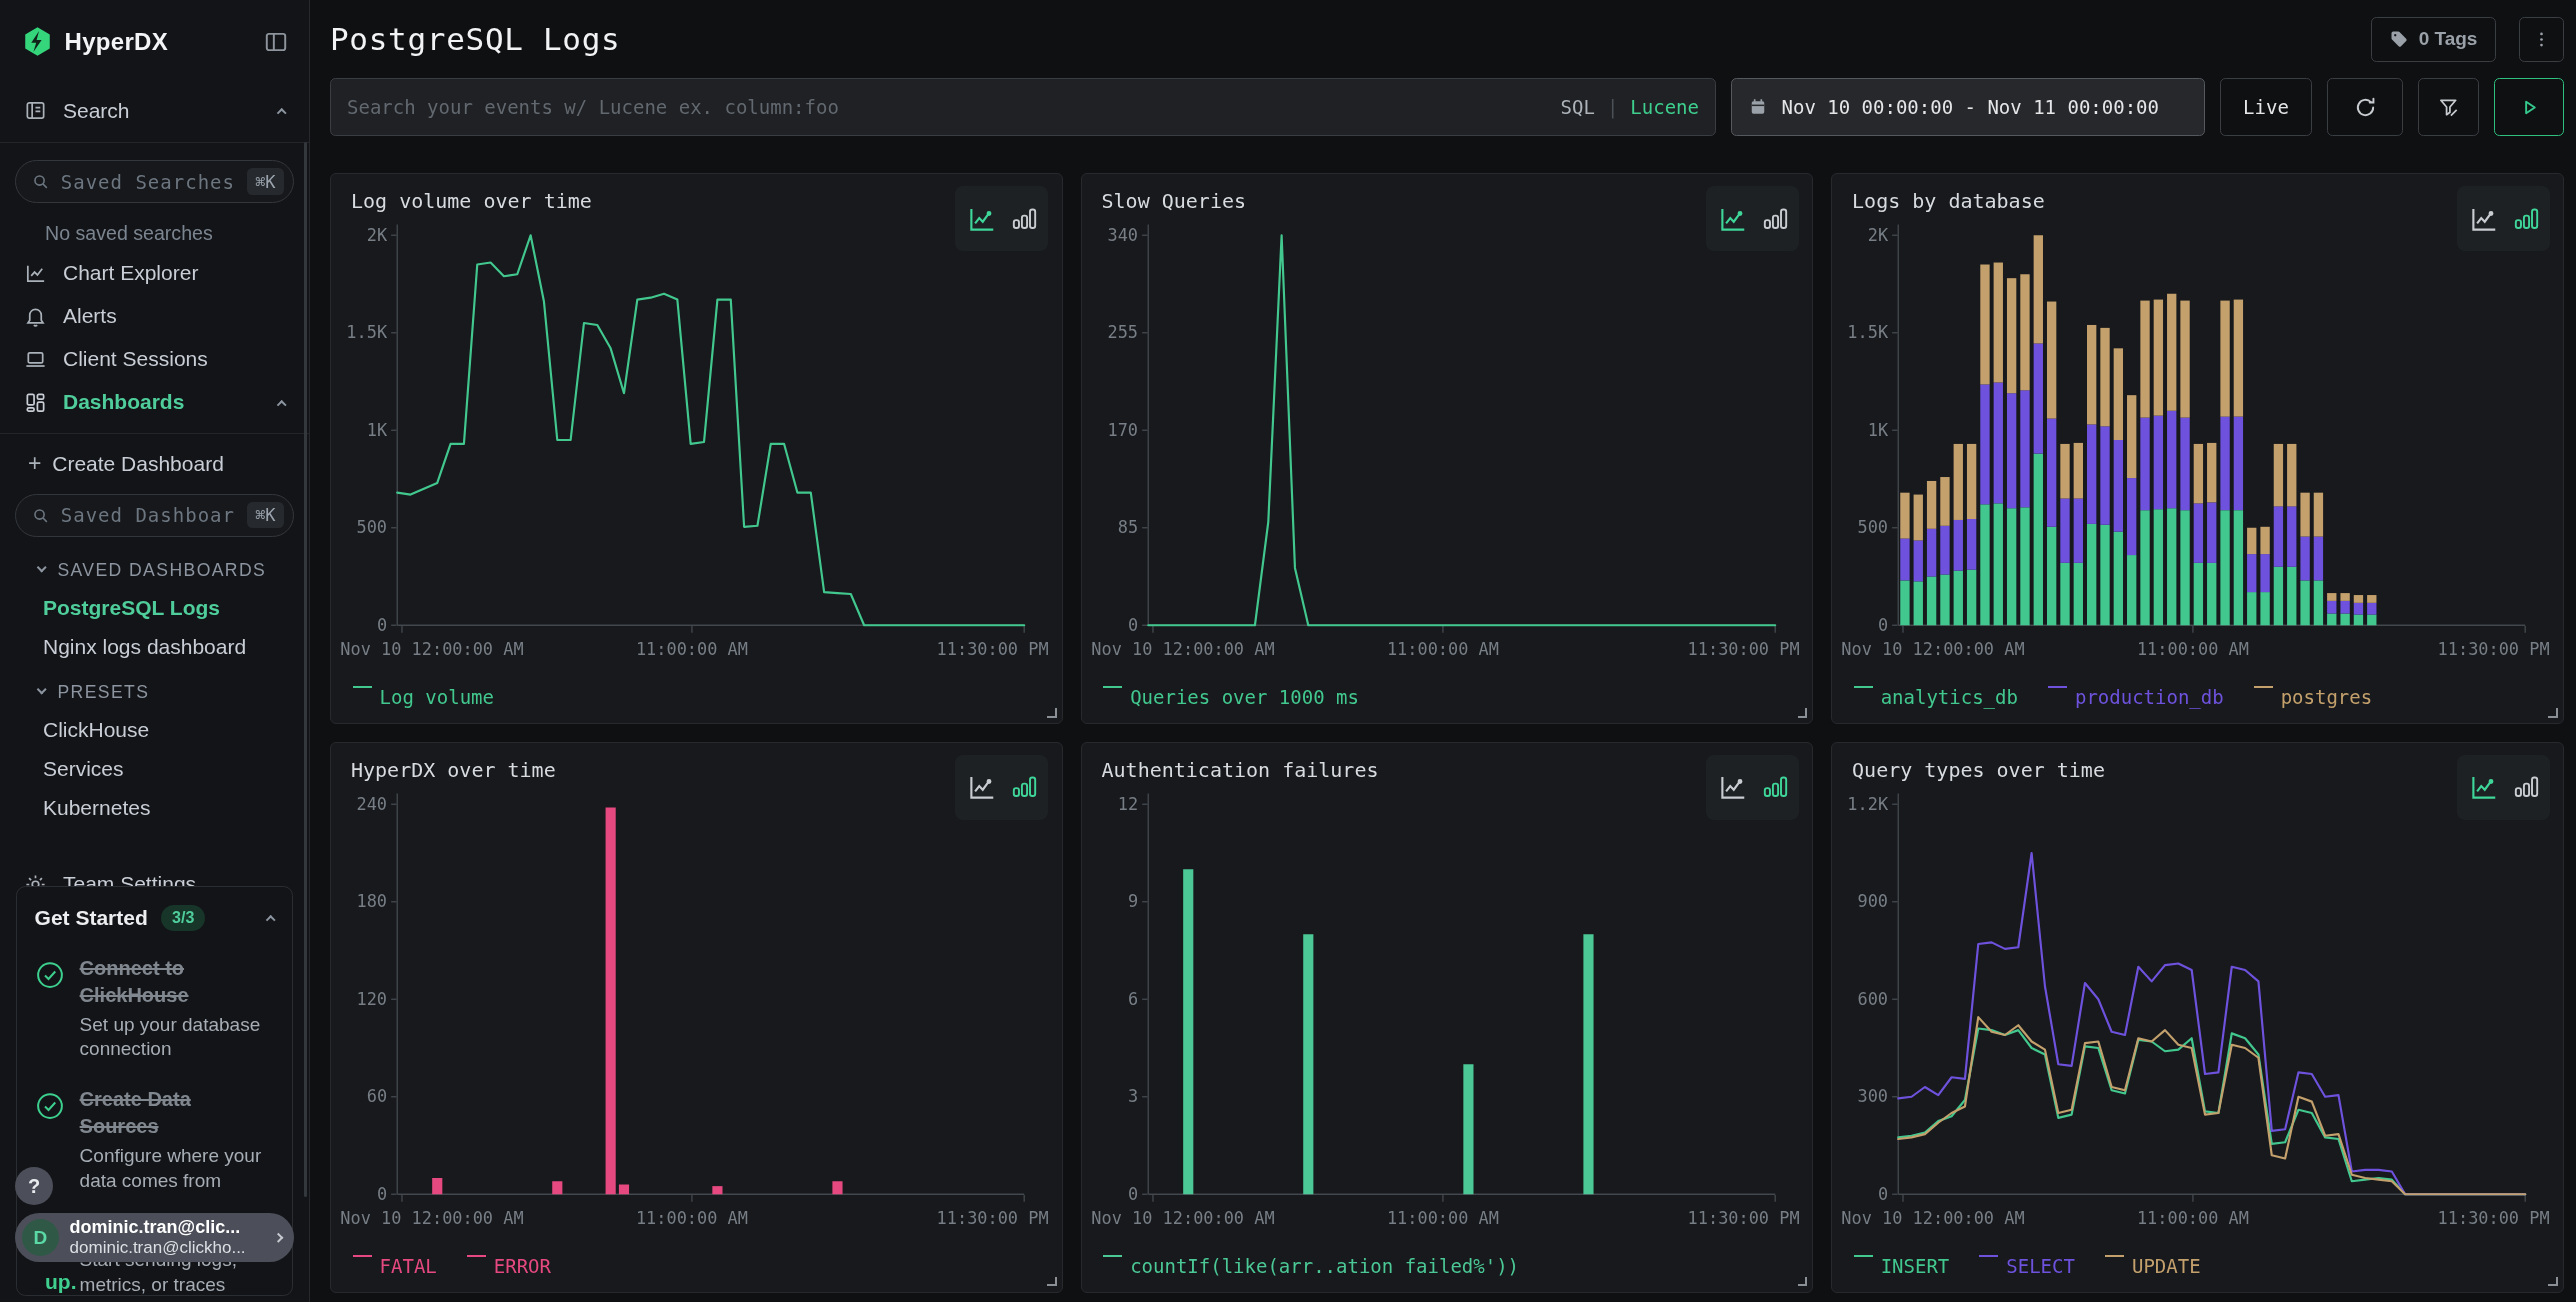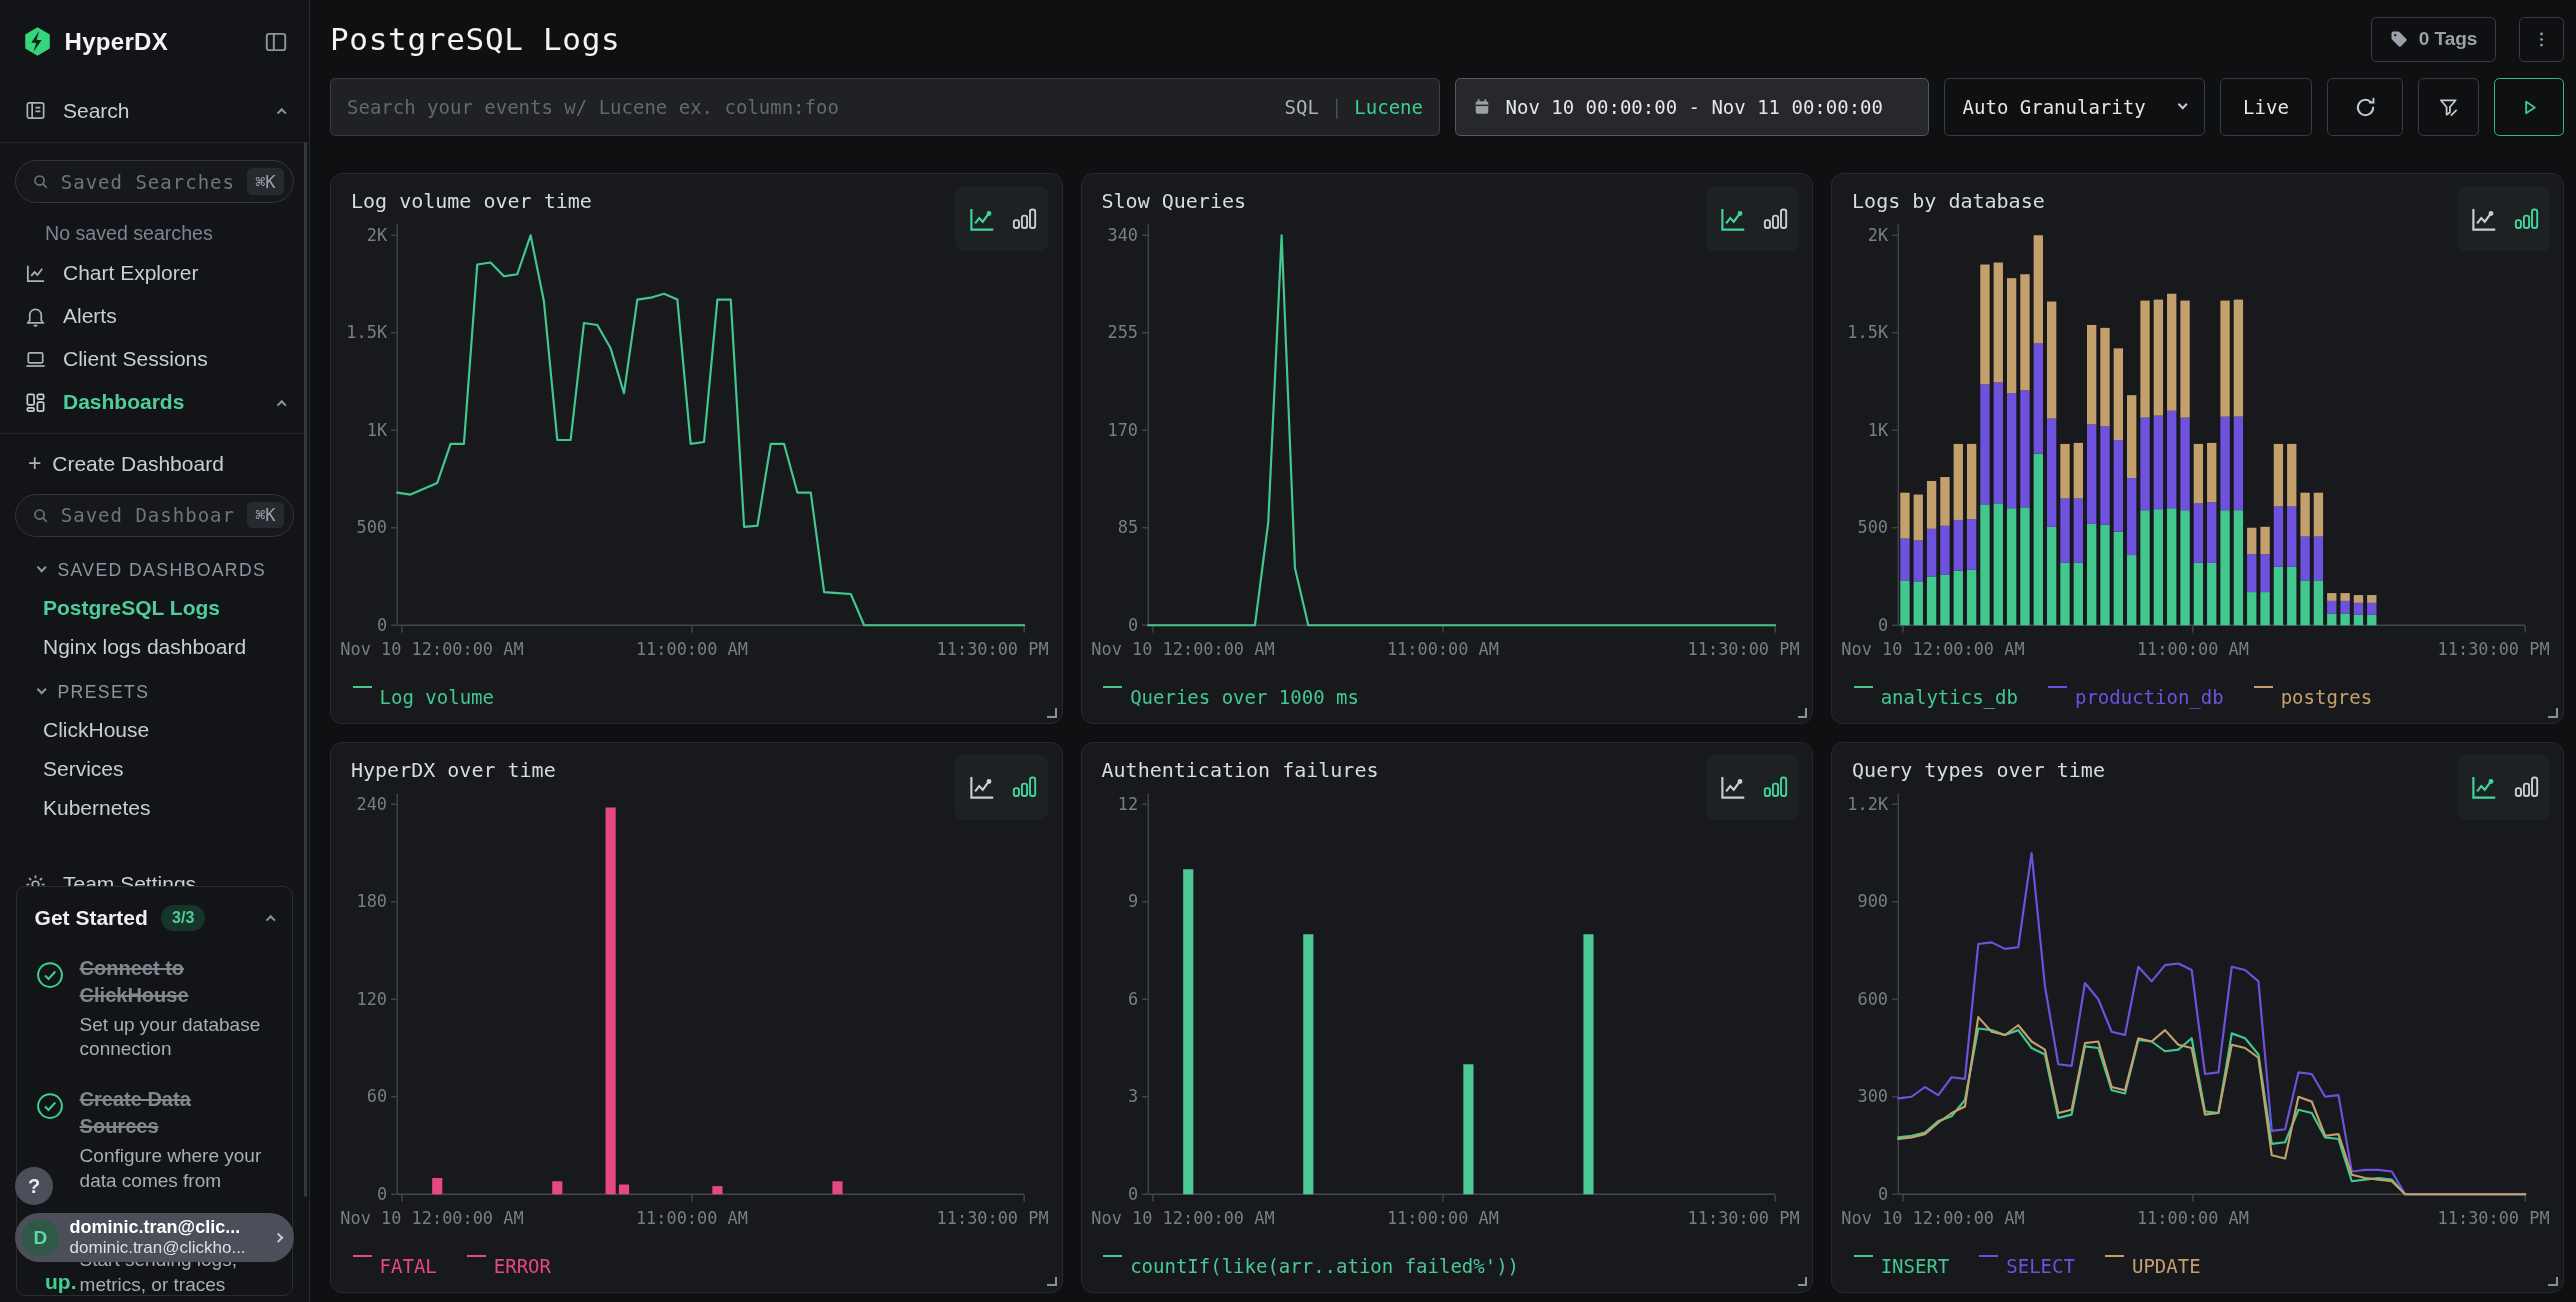--- a/index.html
+++ b/index.html
@@ -87,21 +87,21 @@
                border-radius:5.4px; padding:0 16px; color:#e4e6e8; font-size:19px; cursor:pointer; }
   .granularity { width:261px; display:flex; align-items:center; background:transparent; border:1.4px solid #3a3e43; border-radius:5.4px;
                  padding:0 17.6px; color:#e4e6e8; font-size:19px; cursor:pointer; }
   .granularity .chv { margin-left:auto; border-color:#c6cad0; }
   .live-btn { width:92px; font-size:19px; color:#e4e6e8; font-family:"DejaVu Sans Mono", monospace; }
   .icon-btn { width:76px; }
   .filter-btn { width:61px; }
   .play-btn { width:70px; border-color:#2fbf7f; color:#36c98e; }
 
   .grid { margin-top:37px; display:grid; grid-template-columns:repeat(3,1fr); grid-auto-rows:551px; gap:17.6px; }
-  .panel { position:relative; background:#17191c; border:1.4px solid #27292d; border-radius:12px; }
+  .panel { position:relative; background:#17191c; border:1.4px solid #27292d; border-radius:6px; }
   .ptitle { position:absolute; top:15px; left:20px; font-family:"DejaVu Sans Mono", monospace; font-size:20px; color:#d8dce1; }
   .toggle { position:absolute; top:12px; right:13.5px; width:93px; height:65px; background:#1e2124; border-radius:8px;
             display:flex; align-items:center; justify-content:center; gap:12px; }
   .tgl-ic { display:flex; cursor:pointer; }
   .plot { position:absolute; left:8px; right:12px; top:45px; bottom:68px; }
   .plot .al { fill:#777e86; font-family:"DejaVu Sans Mono", monospace; font-size:25px; }
   .plot .ax, .plot .tk { stroke:#43484e; stroke-width:2; }
   .plot .ln { fill:none; stroke-width:3.2; stroke-linejoin:round; stroke-linecap:round; }
   .legend { position:absolute; left:21.6px; bottom:15px; display:flex; gap:30px; font-family:"DejaVu Sans Mono", monospace; font-size:19px; }
   .leg-item { display:flex; align-items:flex-start; gap:8px; white-space:nowrap; cursor:pointer; }
@@ -306,24 +306,20 @@
       <span class="lang-sep mono">|</span>
       <span class="lang-lucene mono">Lucene</span>
     </div>
     <div class="daterange mono">
       <svg class="ic" width="20" height="20" viewBox="0 0 24 24">
           <rect x="4.5" y="5" width="15" height="15" rx="2" fill="#9aa1a8"></rect>
           <path d="M8 2.8v3M16 2.8v3" stroke="#9aa1a8" stroke-width="2"></path>
           <path d="M4.5 10h15" stroke="#26282b" stroke-width="1.8"></path>
         </svg>
       <span>Nov 10 00:00:00 - Nov 11 00:00:00</span>
-    </div>
-    <div class="granularity mono">
-      <span>Auto Granularity</span>
-      <span class="chv down"></span>
     </div>
     <button class="btn live-btn">Live</button>
     <button class="btn icon-btn">
       <svg class="ic" width="23" height="23" viewBox="0 0 24 24" fill="none" stroke="#c8ccd0" stroke-width="2" stroke-linecap="round">
           <path d="M20 12a8 8 0 1 1-2.34-5.66"></path>
           <path d="M20.3 2.8v3.9h-3.9"></path>
         </svg>
     </button>
     <button class="btn filter-btn">
       <svg class="ic" width="23" height="23" viewBox="0 0 24 24" fill="none" stroke="#c8ccd0" stroke-width="1.8" stroke-linejoin="round">

